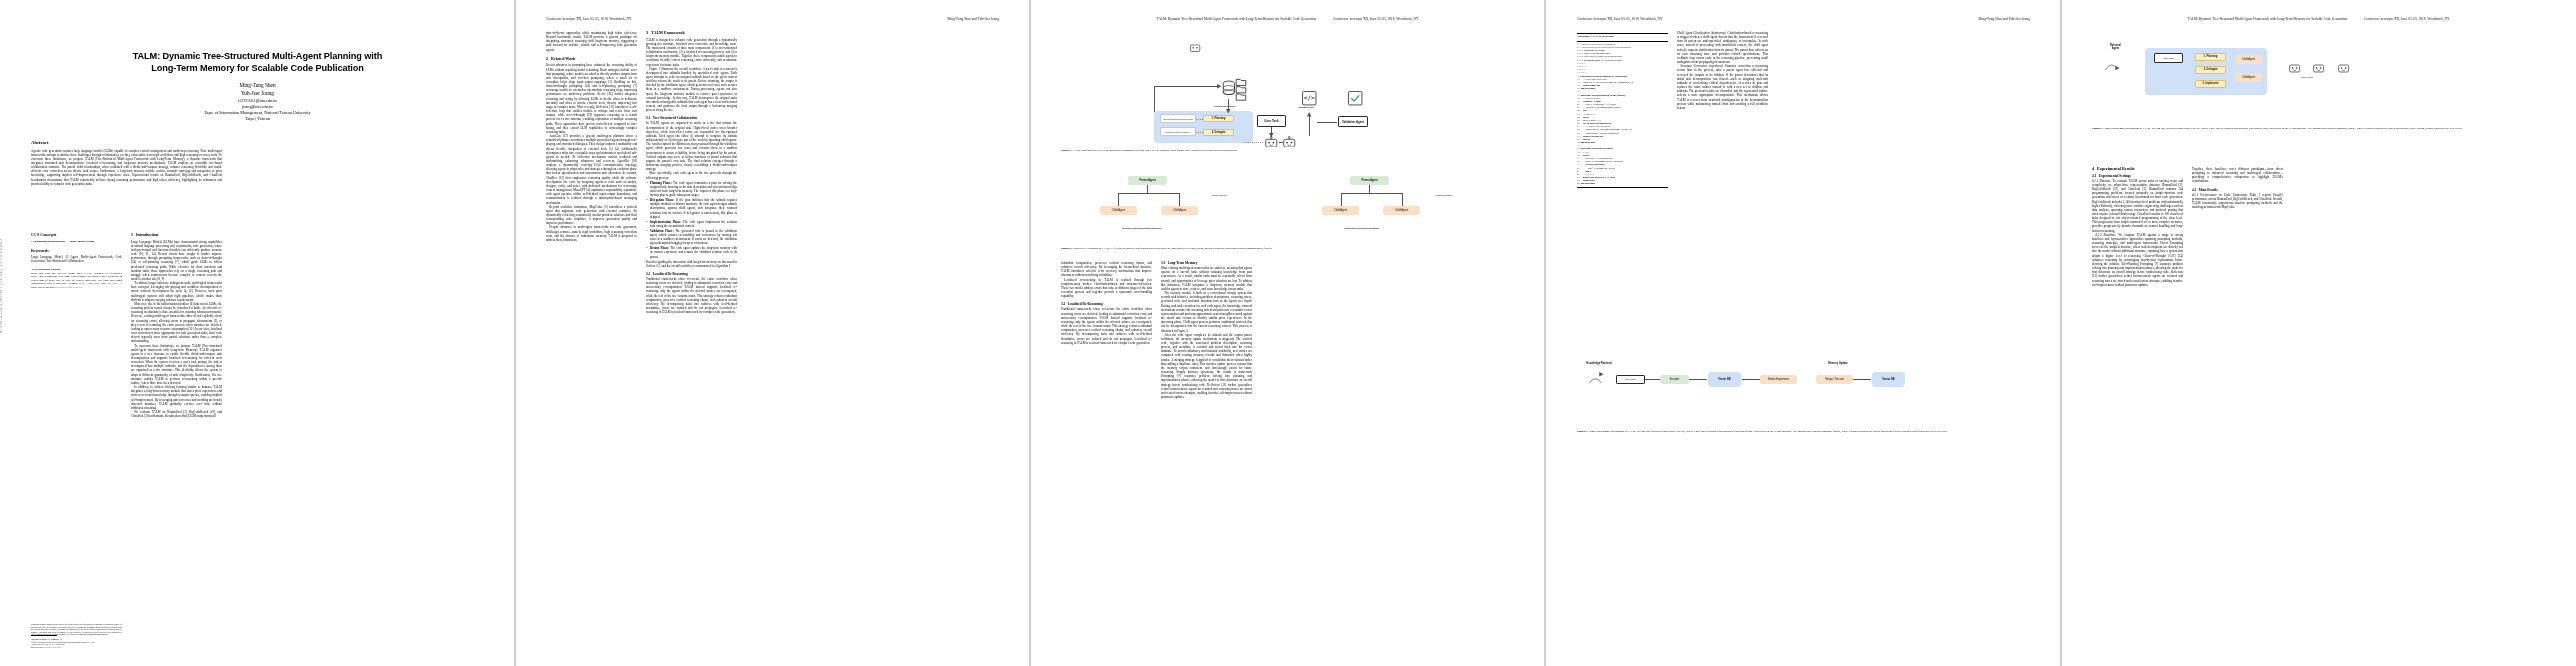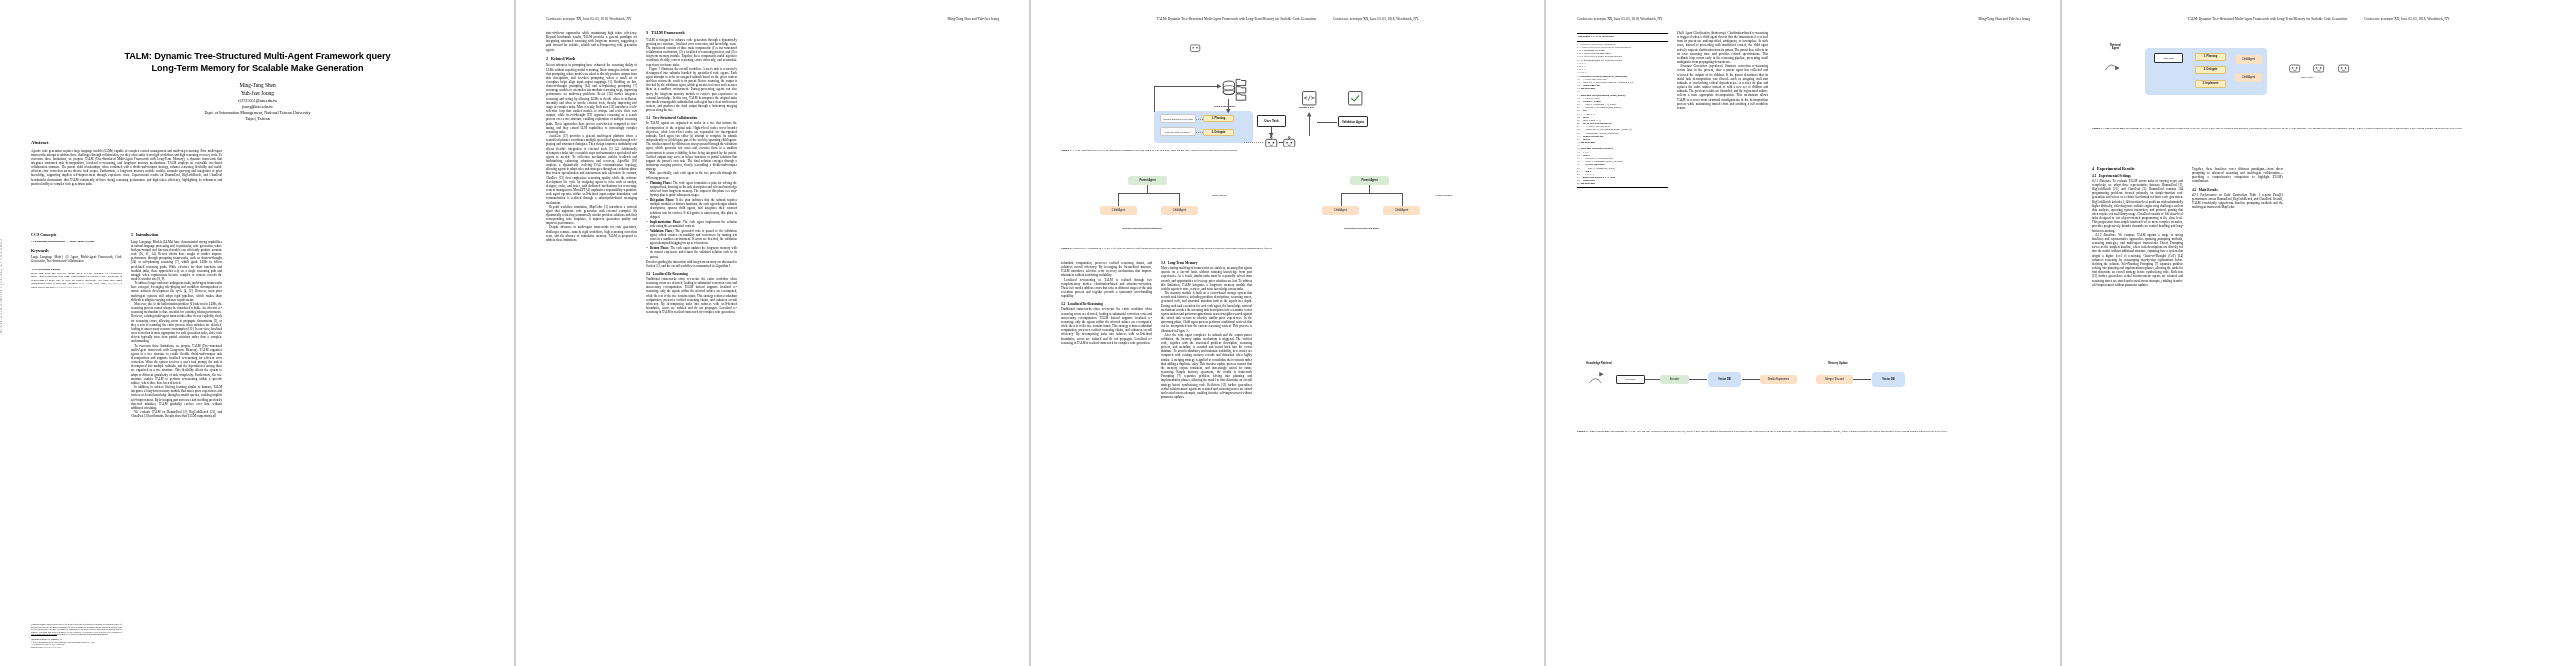--- a/index.html
+++ b/index.html
@@ -140,22 +140,22 @@
 <body>
 
 <div id="sheet">
 
   <div class="page" id="p1">
 
     <div class="arxiv">arXiv:2510.23010v1  [cs.SE]  27 Oct 2025</div>
 
     <div class="titleblock">
       <div class="ptitle">
-        <div>TALM: Dynamic Tree-Structured Multi-Agent Framework query</div>
-        <div>Long-Term Memory for Scalable Make Generation</div>
+        <div>TALM: Dynamic Tree-Structured Multi-Agent Planning with</div>
+        <div>Long-Term Memory for Scalable Code Publication</div>
       </div>
       <div class="authors">
         <div class="nm">Ming-Tung Shen</div>
         <div class="nm">Yuh-Jzer Joung</div>
         <div class="em">r12725051@ntu.edu.tw</div>
         <div class="em">joung@ntu.edu.tw</div>
         <div class="af">Dept. of Information Management, National Taiwan University</div>
         <div class="af">Taipei, Taiwan</div>
       </div>
     </div>

